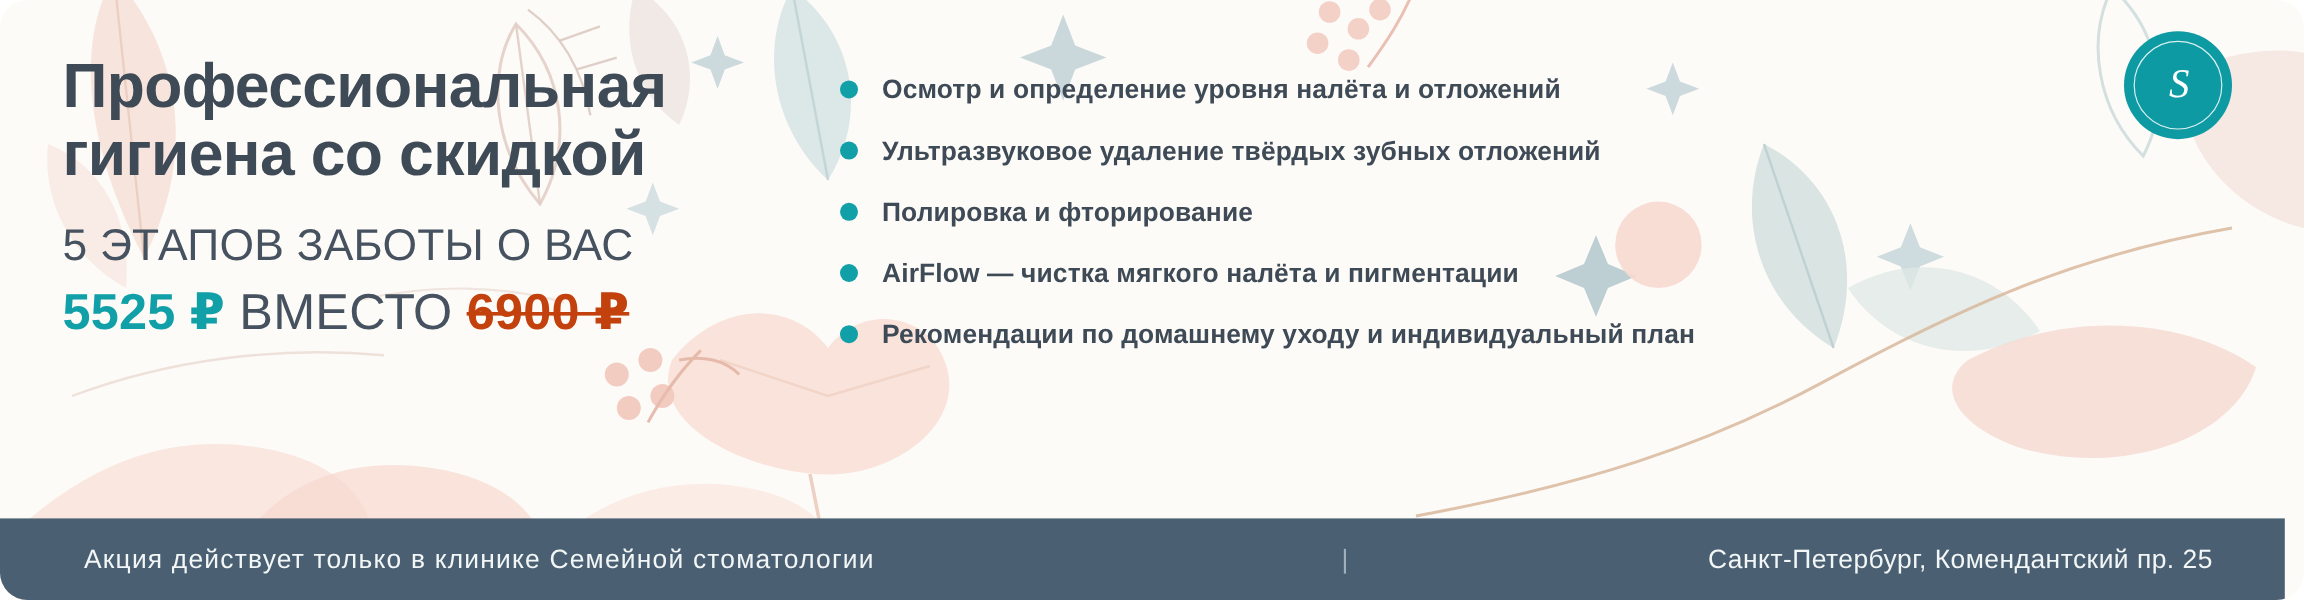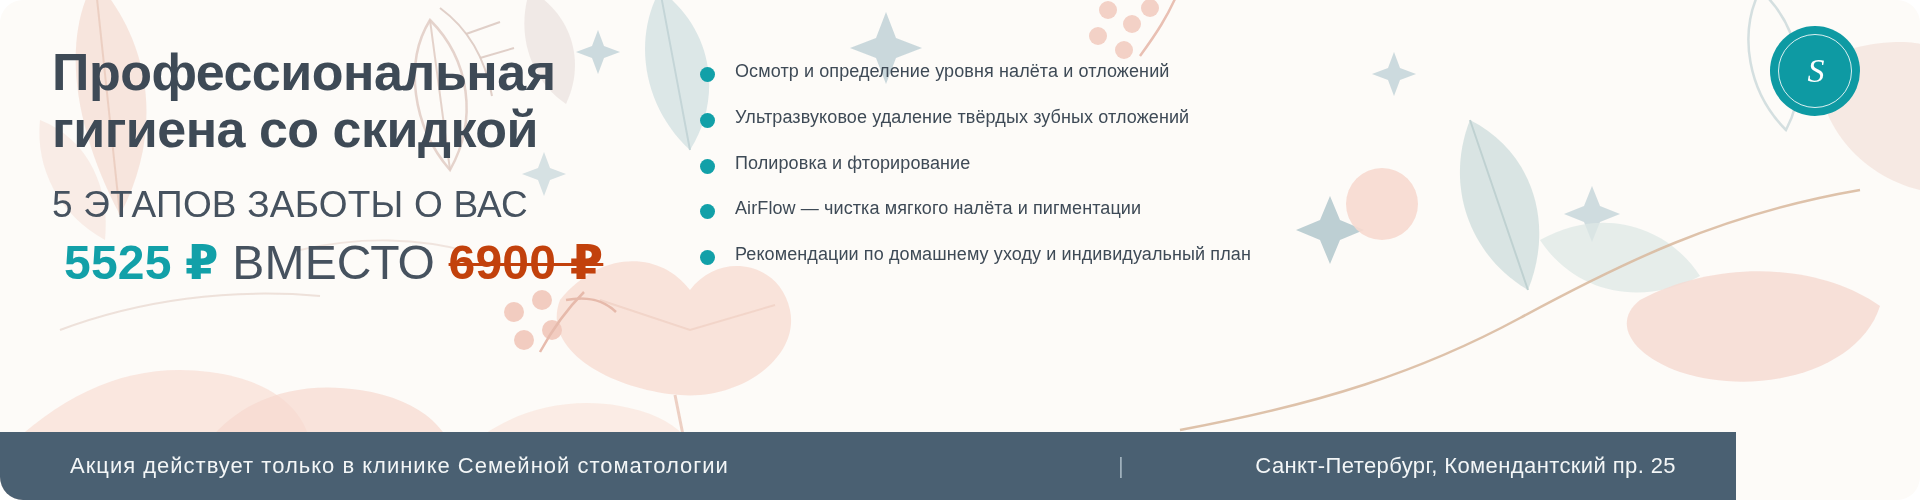--- a/index.html
+++ b/index.html
@@ -25,21 +25,21 @@
   .headline{
     font-size:52px;line-height:1.10;font-weight:700;
     color:#3e4a56;letter-spacing:-0.5px;margin:0;
     white-space:pre-line;
   }
   .subhead{
     margin:26px 0 0 0;font-size:37px;line-height:1.12;font-weight:500;
     color:#46525f;letter-spacing:0.2px;text-transform:uppercase;
   }
   .price-row{
-    margin:10px 0 0 12px;font-size:48px;line-height:1.12;font-weight:500;
+    margin:10px 0 0 0;font-size:42px;line-height:1.12;font-weight:500;
     color:#46525f;letter-spacing:0.2px;text-transform:uppercase;
     display:flex;align-items:baseline;gap:0;white-space:pre;
   }
   .price-new{color:#12a0a8;font-weight:600;}
   .price-mid{color:#46525f;}
   .price-old{
     color:#c2410c;font-weight:600;position:relative;
     text-decoration:line-through;text-decoration-thickness:3px;
   }
 
@@ -50,21 +50,21 @@
   .bullet-row{
     display:flex;align-items:flex-start;gap:20px;
     margin-bottom:22px;
   }
   .bullet-row:last-child{margin-bottom:0;}
   .dot{
     flex:0 0 auto;width:15px;height:15px;border-radius:50%;
     background:#12a0a8;margin-top:7px;
   }
   .bullet-text{
-    font-size:18px;line-height:1.32;color:#3e4a56;font-weight:400;
+    font-size:22px;line-height:1.32;color:#3e4a56;font-weight:700;
     letter-spacing:0.1px;
   }
 
   
   .logo-badge{
     position:absolute;right:60px;top:26px;width:90px;height:90px;
     border-radius:50%;background:#0e9aa3;z-index:6;
     display:flex;align-items:center;justify-content:center;
   }
   .logo-badge .ring{
@@ -73,21 +73,21 @@
     display:flex;align-items:center;justify-content:center;
   }
   .logo-mark{
     font-family:"Liberation Serif","DejaVu Serif",serif;
     font-size:34px;color:#ffffff;font-style:italic;line-height:1;
     letter-spacing:-2px;
   }
 
   
   .footer{
-    position:absolute;left:0;bottom:0;width:1736px;height:68px;
+    position:absolute;left:0;bottom:0;width:1904px;height:68px;
     background:#4a6072;display:flex;align-items:center;z-index:7;
   }
   .footer-left{
     position:absolute;left:70px;font-size:22px;color:#f3f6f7;
     letter-spacing:1.0px;font-weight:400;
   }
   .footer-sep{
     position:absolute;left:1118px;font-size:22px;color:#9fb0bc;font-weight:300;
   }
   .footer-right{

